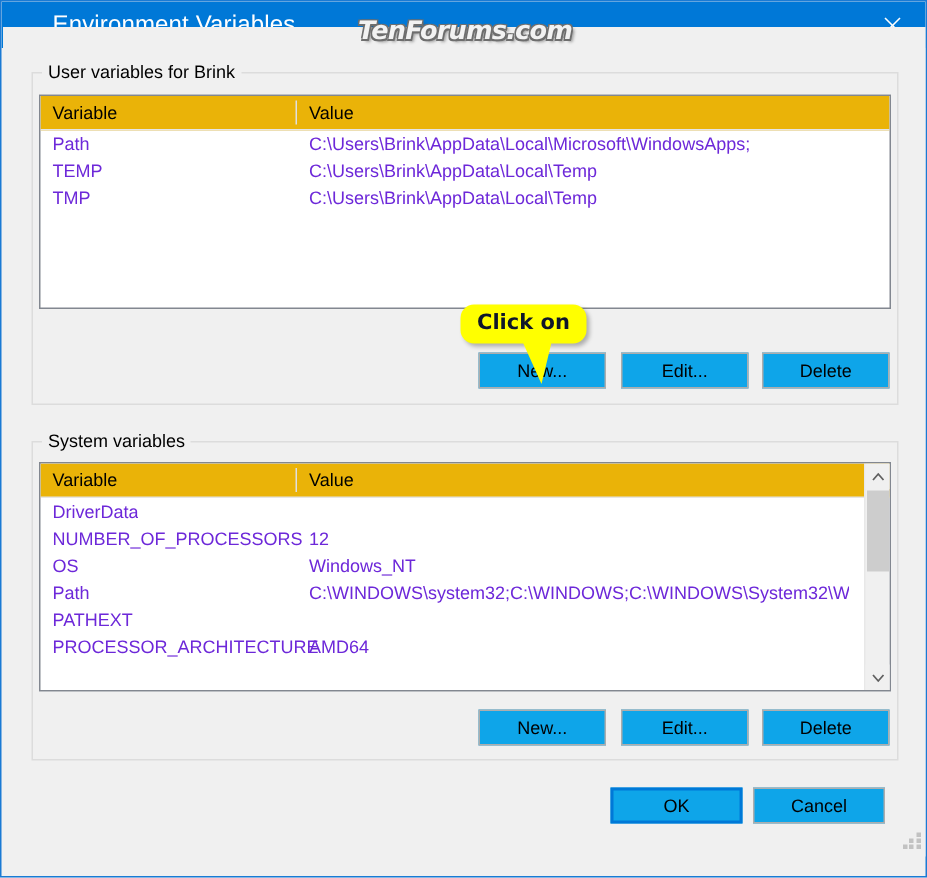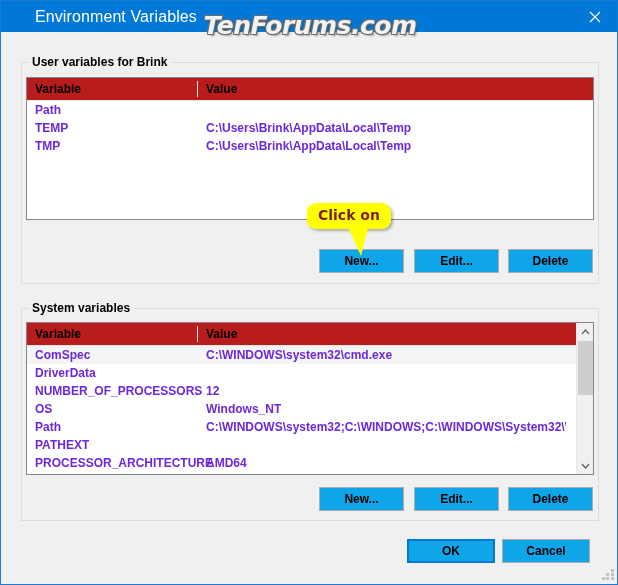--- a/index.html
+++ b/index.html
@@ -58,44 +58,43 @@
   .close-button svg { display:block; }
 
   
   .watermark {
     position: absolute;
     left: 0;
     top: 10px;
     width: 618px;
     text-align: center;
     font-family: "DejaVu Sans", sans-serif;
-    font-size: 25px;
+    font-size: 17px;
     font-weight: bold;
     font-style: italic;
     color: #f2f2f2;
     letter-spacing: -0.5px;
     text-shadow:
       -1px -1px 0 #6e6e6e,
        1px -1px 0 #6e6e6e,
       -1px  1px 0 #6e6e6e,
        1px  1px 0 #6e6e6e,
        2px  2px 2px rgba(60,60,60,0.45);
     pointer-events: none;
     z-index: 30;
   }
 
   
   .client {
     position: absolute;
     left: 1px;
-    top: 31px;
+    top: 17px;
     width: 616px;
     height: 553px;
     background: #f0f0f0;
-    font-weight: bold;
   }
 
   
   .groupbox {
     position: absolute;
     box-sizing: border-box;
     border: 1px solid #dcdcdc;
     background: transparent;
   }
   .groupbox-title {
@@ -111,21 +110,21 @@
   .listview {
     position: absolute;
     box-sizing: border-box;
     border: 1px solid #828790;
     background: #ffffff;
     overflow: hidden;
   }
   .lv-header {
     position: relative;
     height: 22px;
-    background: #b91c1c;
+    background: #eab308;
     border-bottom: 1px solid #e5e5e5;
   }
   .lv-header .hcell {
     position: absolute;
     top: 4px;
     font-size: 12px;
     color: #000000;
     white-space: nowrap;
   }
   .lv-header .hsep {
@@ -228,21 +227,21 @@
     pointer-events: none;
   }
   .callout-body {
     position: relative;
     background: #ffff00;
     border-radius: 9px;
     padding: 4px 11px 5px 11px;
     font-family: "DejaVu Sans", sans-serif;
     font-size: 14px;
     font-weight: bold;
-    color: #7f1d1d;
+    color: #0f172a;
     white-space: nowrap;
     box-shadow: 2px 2px 3px rgba(0,0,0,0.28);
     line-height: 17px;
   }
   .callout-tail {
     position: absolute;
     left: 41px;
     top: 24px;
   }
 
@@ -285,20 +284,21 @@
 
     <div class="listview" style="left:24px; top:45px; width:568px; height:143px;">
       <div class="lv-header">
         <div class="hcell" style="left:8px;">Variable</div>
         <div class="hsep" style="left:170px;"></div>
         <div class="hcell" style="left:179px;">Value</div>
       </div>
       <div class="lv-rows">
         <div class="lv-row">
           <div class="c-var">Path</div>
+          <div class="c-val">C:\Users\Brink\AppData\Local\Microsoft\WindowsApps;</div>
         </div>
         <div class="lv-row">
           <div class="c-var">TEMP</div>
           <div class="c-val">C:\Users\Brink\AppData\Local\Temp</div>
         </div>
         <div class="lv-row">
           <div class="c-var">TMP</div>
           <div class="c-val">C:\Users\Brink\AppData\Local\Temp</div>
         </div>
       </div>
@@ -311,24 +311,20 @@
     <div class="groupbox" style="left:19px; top:276px; width:578px; height:213px;"></div>
     <div class="groupbox-title" style="left:26px; top:269px;">System variables</div>
 
     <div class="listview" style="left:24px; top:290px; width:568px; height:153px;">
       <div class="lv-header">
         <div class="hcell" style="left:8px;">Variable</div>
         <div class="hsep" style="left:170px;"></div>
         <div class="hcell" style="left:179px;">Value</div>
       </div>
       <div class="lv-rows">
-        <div class="lv-row softsel">
-          <div class="c-var">ComSpec</div>
-          <div class="c-val">C:\WINDOWS\system32\cmd.exe</div>
-        </div>
         <div class="lv-row">
           <div class="c-var">DriverData</div>
         </div>
         <div class="lv-row">
           <div class="c-var">NUMBER_OF_PROCESSORS</div>
           <div class="c-val">12</div>
         </div>
         <div class="lv-row">
           <div class="c-var">OS</div>
           <div class="c-val">Windows_NT</div>

